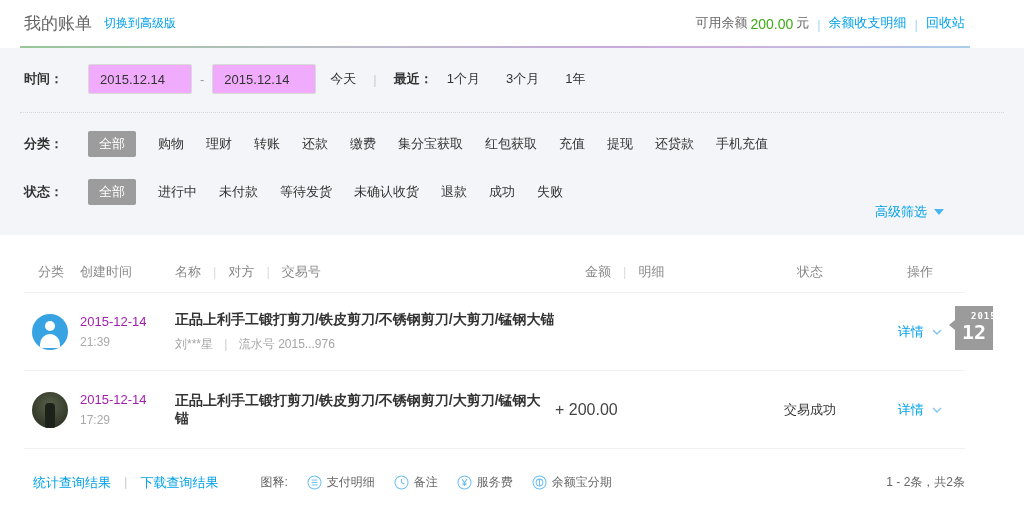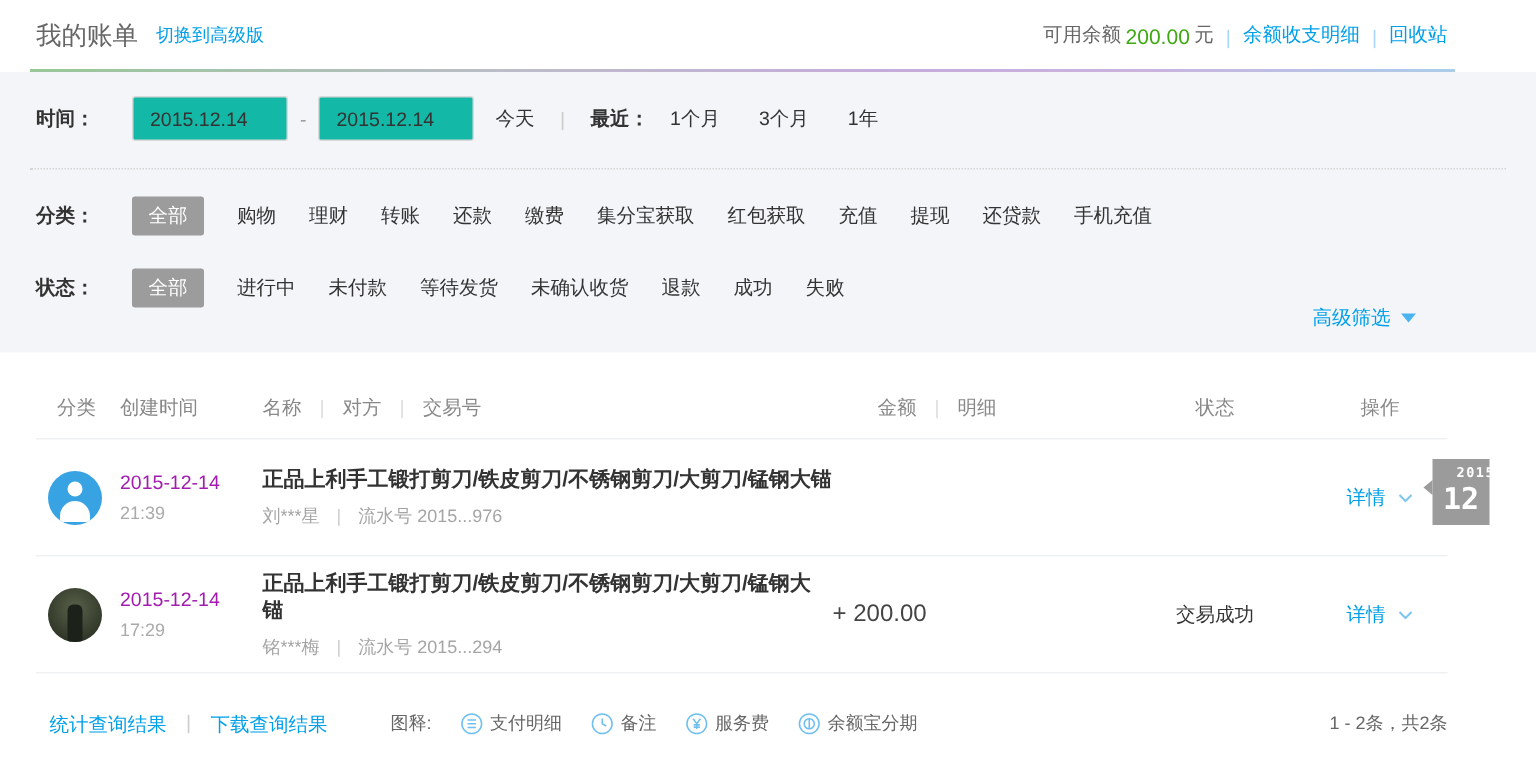--- a/index.html
+++ b/index.html
@@ -20,21 +20,21 @@
   .sep-blue { color:#a6d8f4; margin:0 8px; }
 
   .gradient-line { height:2px; margin:0 54px 0 20px;
     background: linear-gradient(90deg,#98c798 0%,#bdbcca 35%,#c6abdb 60%,#cbb3de 78%,#abcdea 100%); }
 
   
   .filter-panel { position:relative; background:#f3f5f8; padding:16px 0 30px 24px; }
   .filter-row { display:flex; align-items:center; font-size:13px; color:#333; }
   .filter-label { font-weight:bold; width:64px; flex:none; }
   .date-input { width:104px; height:30px; border:1px solid #d9d9d9; border-radius:2px;
-    background:#14b8a6; font-size:13px; color:#333; padding:0 11px; outline:none;
+    background:#f0abfc; font-size:13px; color:#333; padding:0 11px; outline:none;
     font-family:"Liberation Sans","DejaVu Sans",sans-serif; }
   .date-dash { color:#999; margin:0 8px; }
   .today-opt { margin-left:14px; cursor:pointer; }
   .pipe-grey { color:#ccc; margin:0 17px; }
   .recent-label { font-weight:bold; margin-right:14px; }
   .recent-opt { margin-right:26px; cursor:pointer; }
   .dashed-divider { border-top:1px dotted #d6d6d6; margin:18px 20px 18px -4px; }
   .opt { margin-right:22px; cursor:pointer; }
   .chip-selected { background:#9c9c9c; color:#fff; padding:4px 11px; border-radius:2px;
     margin-right:22px; cursor:pointer; }
@@ -223,25 +223,20 @@
         <div class="avatar avatar-photo">
           <div class="figure"></div>
         </div>
       </div>
       <div class="c-time">
         <div class="row-date">2015-12-14</div>
         <div class="row-time">17:29</div>
       </div>
       <div class="c-name">
         <div class="row-title">正品上利手工锻打剪刀/铁皮剪刀/不锈钢剪刀/大剪刀/锰钢大锚</div>
-        <div class="row-sub">
-          <span>铭***梅</span>
-          <span class="sub-pipe">|</span>
-          <span>流水号 2015...294</span>
-        </div>
       </div>
       <div class="c-amount">+ 200.00</div>
       <div class="c-status">交易成功</div>
       <div class="c-action">
         <span class="link">详情</span>
         <svg class="chev" width="10" height="6" viewBox="0 0 10 6">
             <polyline points="1,1 5,5 9,1" fill="none" stroke="#7fc6ef" stroke-width="1.4"></polyline>
           </svg>
       </div>
     </div>

